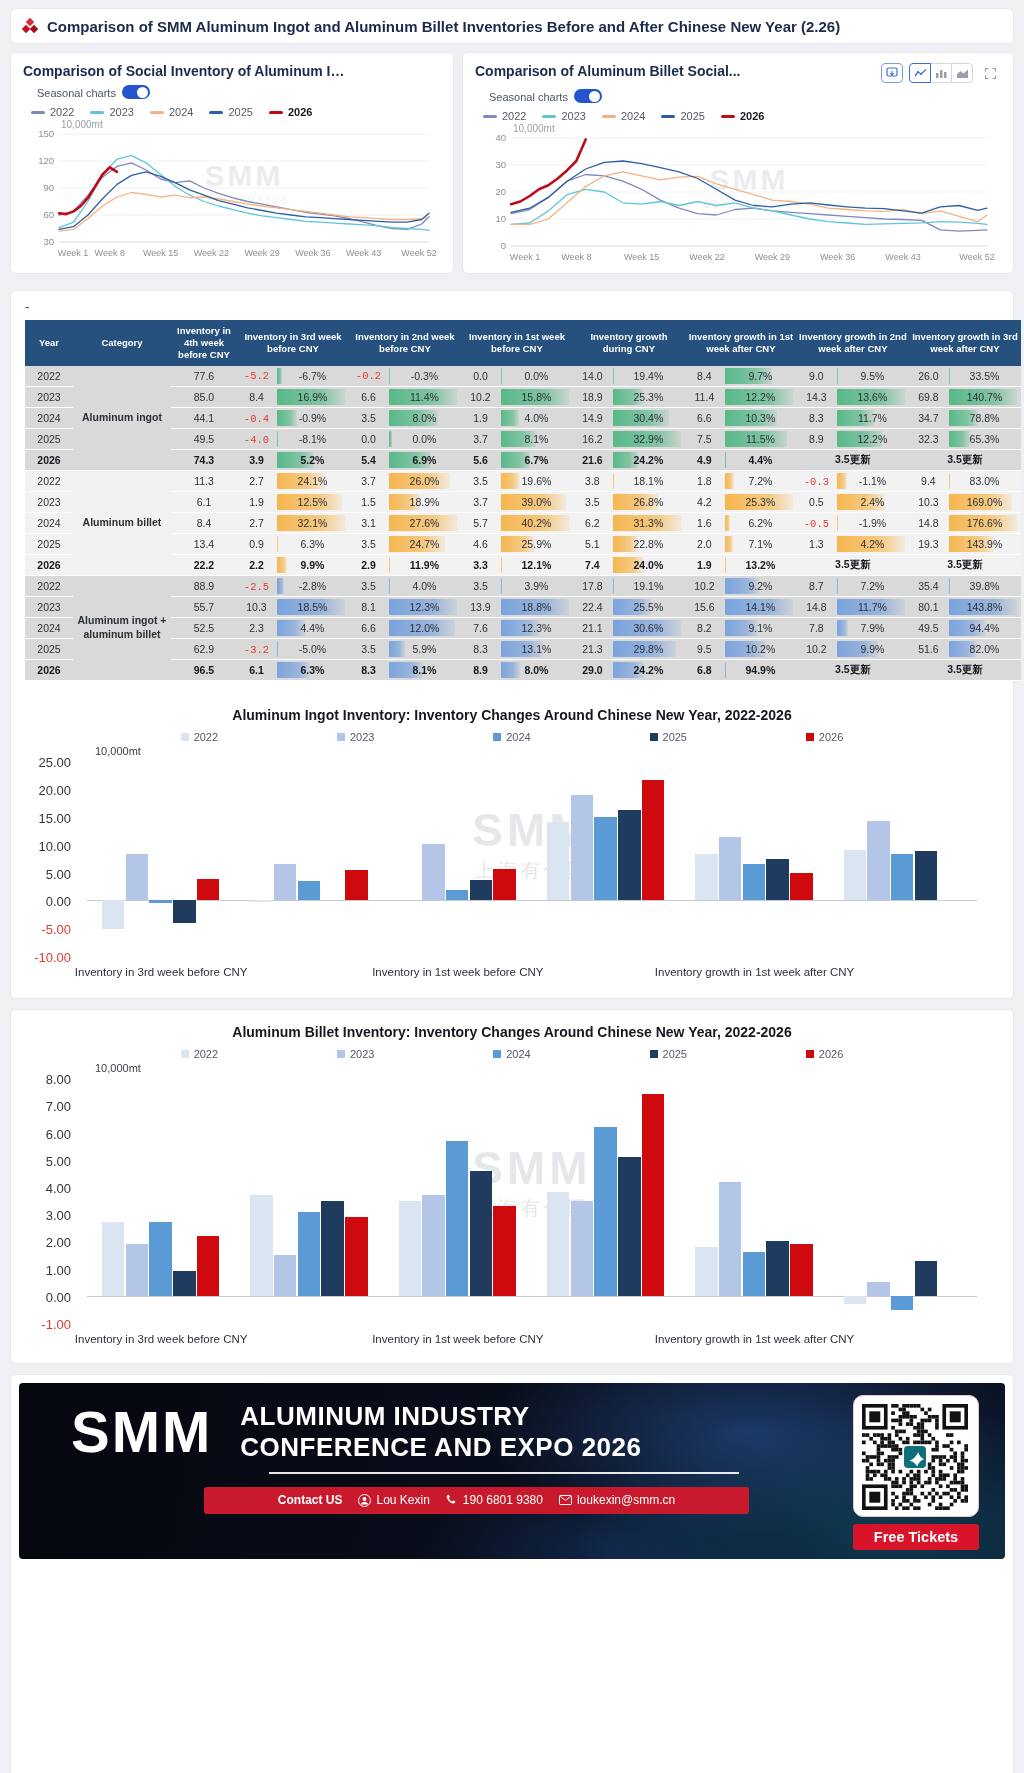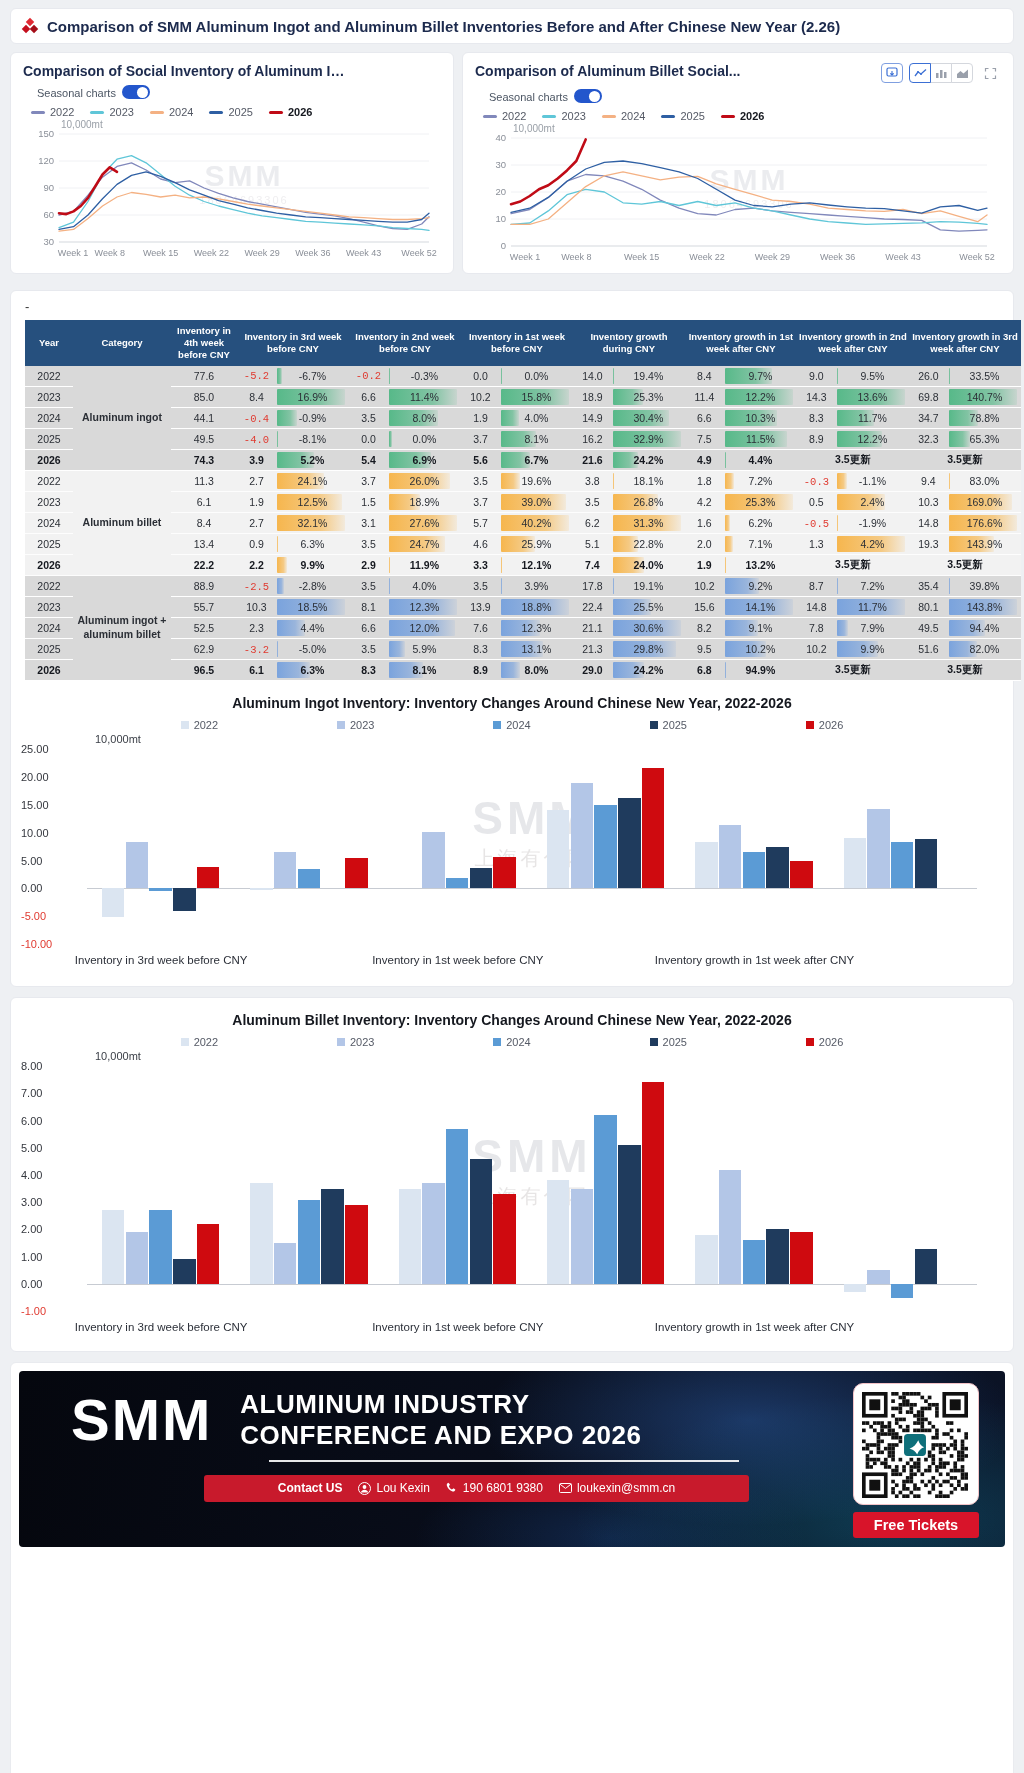--- a/index.html
+++ b/index.html
@@ -58,21 +58,21 @@
   td.pct .tv { position:relative; z-index:1; }
   td.upd { font-weight:700; }
 
   
   .bc { position:relative; }
   .bc-title { text-align:center; font-size:14px; font-weight:700; color:#15181f; }
   .bc-legend { display:flex; justify-content:space-around; width:78%; margin:8px auto 2px; }
   .bc-unit { font-size:11px; color:#3c4048; margin-left:84px; margin-bottom:2px; }
   .bc-plot { position:relative; margin:4px 0 0; }
   .bc-area { position:absolute; left:76px; right:36px; top:0; bottom:0; }
-  .bc-tick { position:absolute; left:10px; width:60px; text-align:left; font-size:11px; color:#33363d; }
+  .bc-tick { position:absolute; left:0; width:60px; text-align:right; font-size:13px; color:#33363d; }
   .bc-tick.neg { color:#e03a30; }
   .bc-zero { position:absolute; left:0; right:0; height:1px; background:#c7cbd2; }
   .bc-bar { position:absolute; }
   .bc-xlab { position:absolute; transform:translateX(-50%); font-size:11.5px; color:#2c3039; white-space:nowrap; }
   .wm { position:absolute; left:50%; top:42%; transform:translate(-50%,-50%); text-align:center; pointer-events:none; }
   .wm .w1 { font-size:46px; font-weight:800; color:rgba(140,146,160,.22); letter-spacing:4px; }
   .wm .w2 { font-size:20px; color:rgba(160,150,150,.25); letter-spacing:3px; }
   .billet-card { margin:10px 10px 0; padding:14px 0 10px; }
 
   
@@ -571,21 +571,21 @@
           <td class="pct"><span class="bar" style="width: 26.8%; background: linear-gradient(90deg, rgb(122, 163, 221) 0%, rgba(122, 163, 221, 0.667) 65%, rgba(122, 163, 221, 0.133) 100%);"></span><span class="tv">8.0%</span></td>
           <td>29.0</td>
           <td class="pct"><span class="bar" style="width: 42.3%; background: linear-gradient(90deg, rgb(122, 163, 221) 0%, rgba(122, 163, 221, 0.667) 65%, rgba(122, 163, 221, 0.133) 100%);"></span><span class="tv">24.2%</span></td>
           <td>6.8</td>
           <td class="pct"><span class="bar" style="width: 1.5%; background: linear-gradient(90deg, rgb(122, 163, 221) 0%, rgba(122, 163, 221, 0.667) 65%, rgba(122, 163, 221, 0.133) 100%);"></span><span class="tv">94.9%</span></td>
           <td class="upd" colspan="2">3.5更新</td>
           <td class="upd" colspan="2">3.5更新</td>
         </tr>
       </tbody>
     </table>
-  <div class="bc" id="bar-0" style="margin-top:14px;">
+  <div class="bc" id="bar-0" style="margin-top:26px;">
       <div class="bc-title">Aluminum Ingot Inventory: Inventory Changes Around Chinese New Year, 2022-2026</div>
       <div class="bc-legend">
         <span class="lg-item">
           <span class="sq" style="background: rgb(219, 229, 241);"></span>
           <span class="txt">2022</span>
         </span>
         <span class="lg-item">
           <span class="sq" style="background: rgb(179, 198, 231);"></span>
           <span class="txt">2023</span>
         </span>

